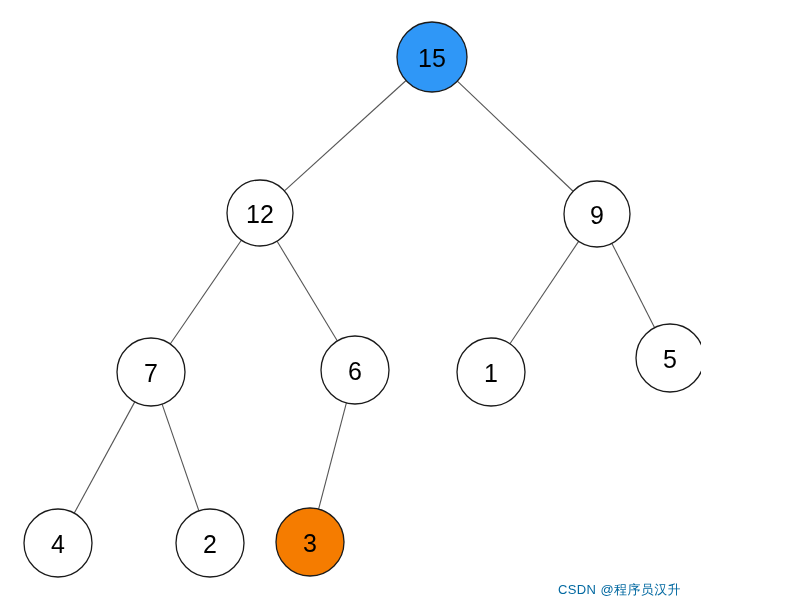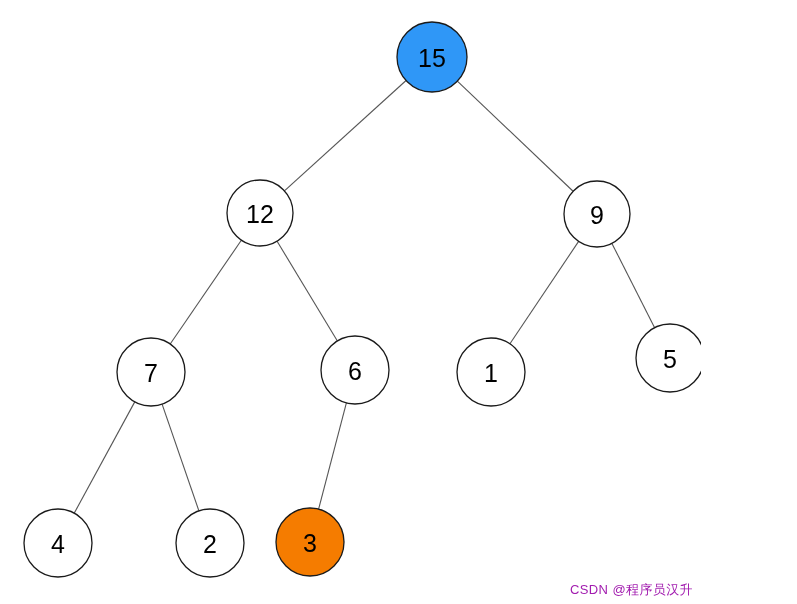--- a/index.html
+++ b/index.html
@@ -36,25 +36,25 @@
   .node-label {
     font-family: "Liberation Sans", sans-serif;
     font-size: 25px;
     fill: #000000;
     text-anchor: middle;
     dominant-baseline: central;
     paint-order: stroke;
   }
   .watermark {
     position: absolute;
-    right: 8px;
+    right: 20px;
     bottom: 5px;
     font-family: "Liberation Sans", sans-serif;
     font-size: 13px;
-    color: #a21caf;
+    color: #0369a1;
     letter-spacing: 0.4px;
     white-space: nowrap;
     user-select: none;
     margin-left: 12px;
   }
 </style>
 </head>
 <body>
 
 <div id="canvas">

